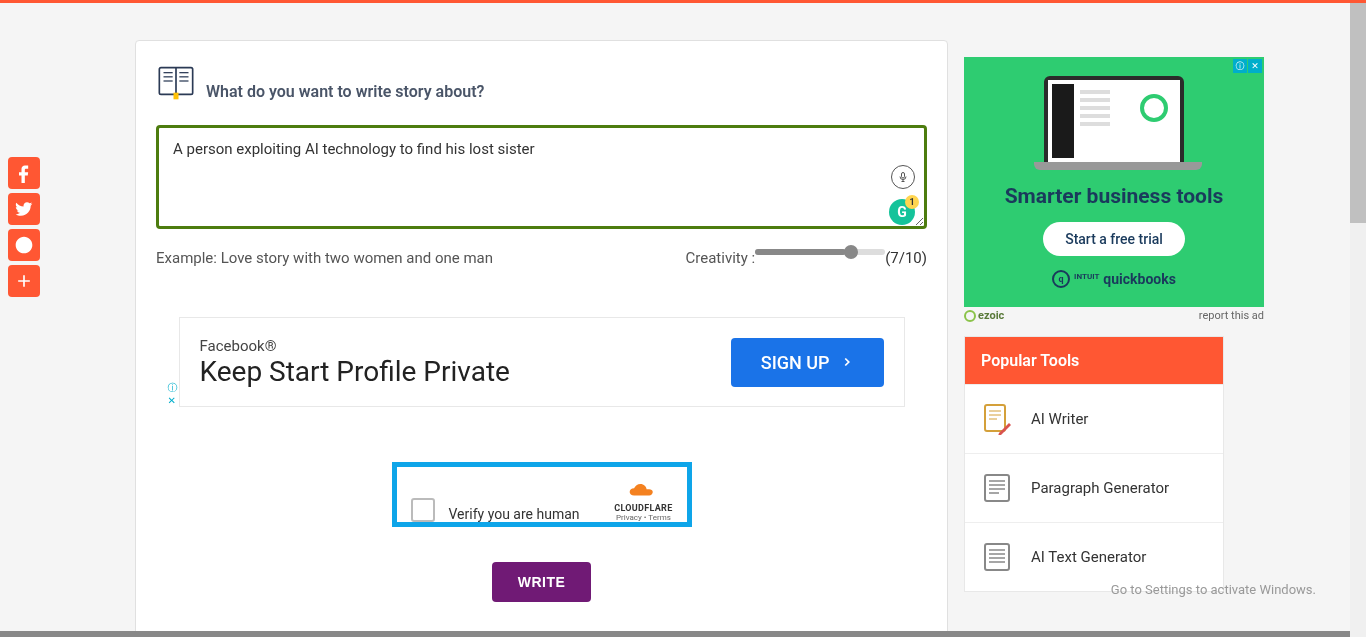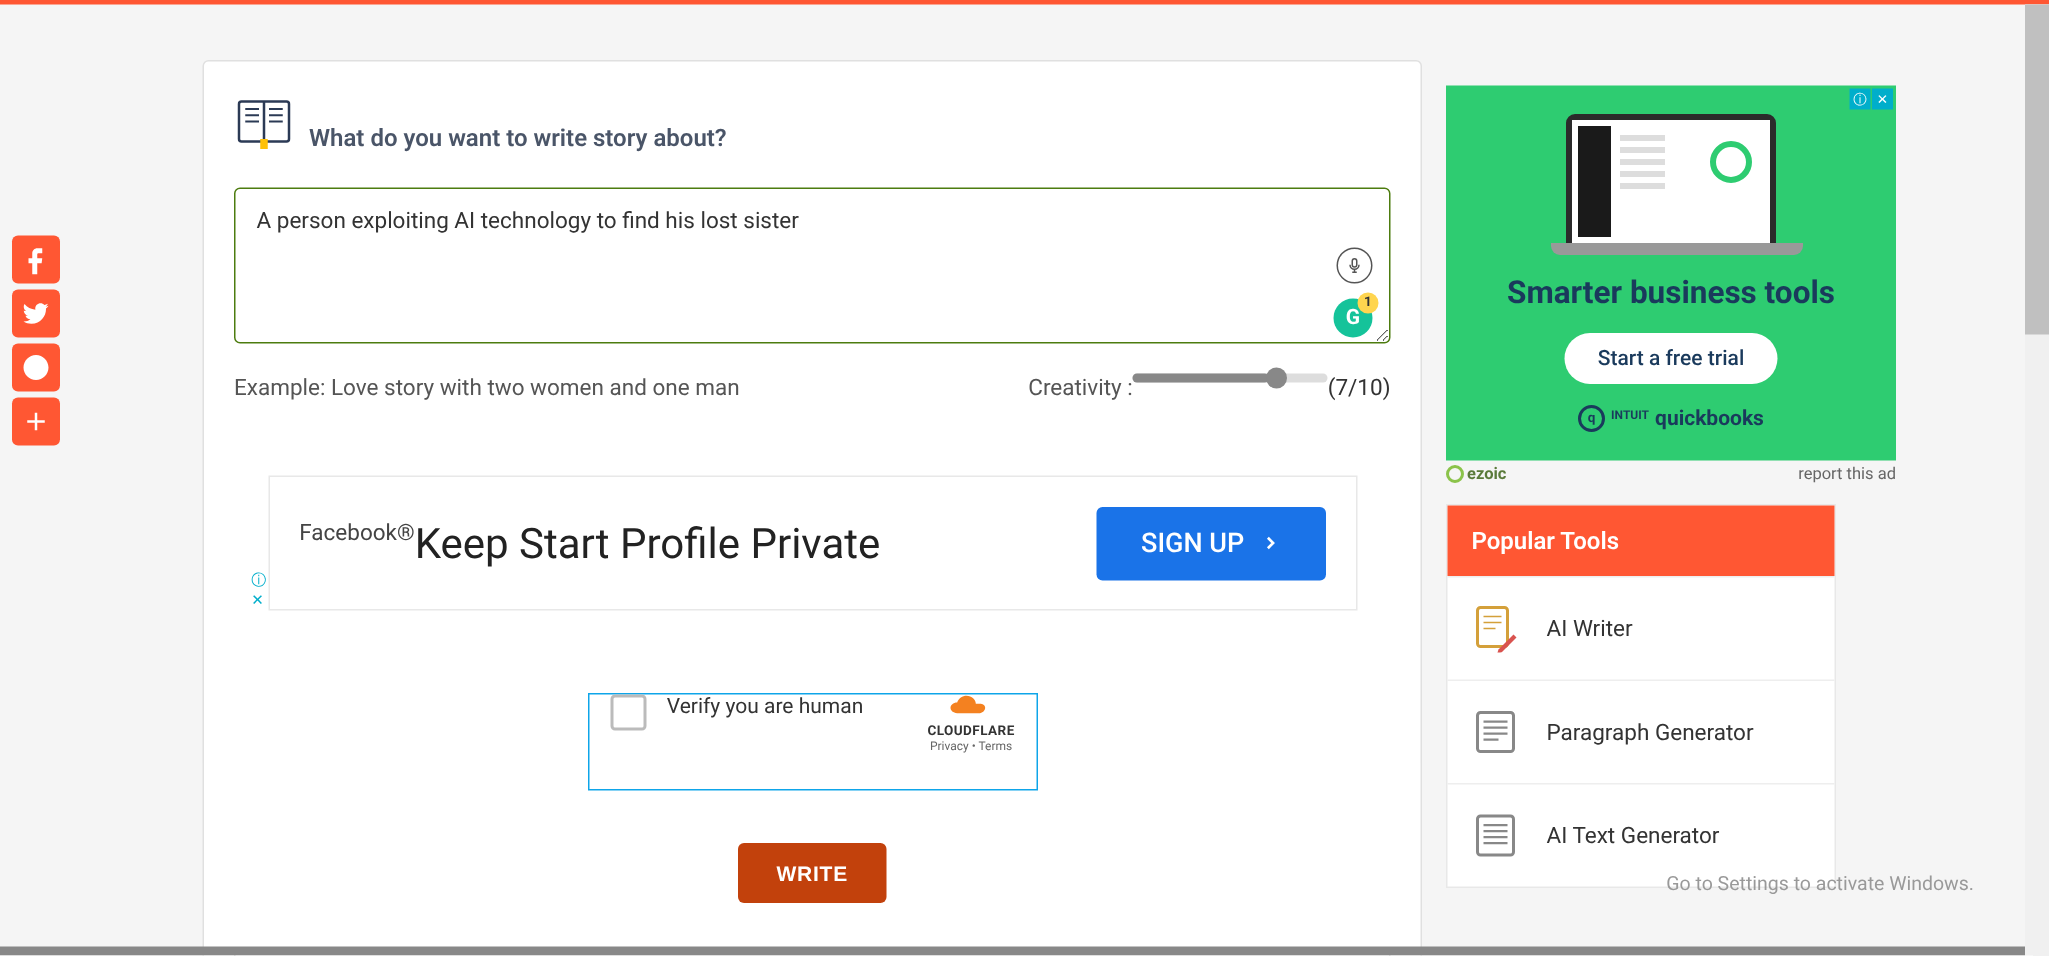--- a/index.html
+++ b/index.html
@@ -6,45 +6,45 @@
 body { font-family: -apple-system, BlinkMacSystemFont, "Segoe UI", Roboto, Arial, sans-serif; background: #f5f5f5; width: 1366px; height: 637px; overflow: hidden; position: relative; }
 .topbar { height: 3px; background: #ff5733; width: 100%; }
 .social-col { position: absolute; left: 8px; top: 157px; display: flex; flex-direction: column; gap: 4px; }
 .social-btn { width: 32px; height: 32px; background: #ff5733; border-radius: 4px; display: flex; align-items: center; justify-content: center; color: #fff; cursor: pointer; }
 .social-btn svg { width: 20px; height: 20px; fill: #fff; }
 .main-card { position: absolute; left: 135px; top: 40px; width: 813px; background: #fff; border: 1px solid #e0e0e0; border-radius: 4px; padding: 20px 20px 30px 20px; }
 .prompt-row { display: flex; align-items: flex-end; gap: 10px; margin-bottom: 24px; }
 .book-icon { width: 40px; height: 40px; }
 .prompt-label { font-size: 16px; font-weight: 600; color: #4a5568; }
 .ta-wrap { position: relative; }
-.prompt-ta { width: 100%; height: 104px; border: 1px solid #4d7c0f; border-radius: 4px; padding: 12px 14px; font-size: 15px; color: #333; resize: vertical; font-family: inherit; }
+.prompt-ta { width: 100%; height: 104px; border: 3px solid #4d7c0f; border-radius: 4px; padding: 12px 14px; font-size: 15px; color: #333; resize: vertical; font-family: inherit; }
 .mic-btn { position: absolute; right: 12px; top: 40px; width: 24px; height: 24px; border: 1.5px solid #555; border-radius: 50%; display: flex; align-items: center; justify-content: center; cursor: pointer; background: #fff; }
 .mic-btn svg { width: 12px; height: 12px; }
 .grammarly { position: absolute; right: 12px; bottom: 8px; width: 26px; height: 26px; background: #15c39a; border-radius: 50%; display: flex; align-items: center; justify-content: center; color: #fff; font-weight: bold; font-size: 14px; }
 .grammarly::after { content: "1"; position: absolute; top: -4px; right: -4px; width: 14px; height: 14px; background: #ffd54f; border-radius: 50%; font-size: 9px; color: #333; display: flex; align-items: center; justify-content: center; }
 .below-ta { display: flex; justify-content: space-between; align-items: center; margin-top: 16px; font-size: 15px; color: #555; }
 .creativity { display: flex; align-items: flex-start; }
 .slider { width: 130px; height: 6px; background: #ddd; border-radius: 3px; position: relative; }
 .slider-fill { position: absolute; left: 0; top: 0; height: 100%; width: 70%; background: #888; border-radius: 3px; }
 .slider-thumb { position: absolute; left: 68%; top: -4px; width: 14px; height: 14px; background: #888; border-radius: 50%; }
 .cr-val { font-size: 15px; color: #333; }
 .inline-ad { margin: 50px auto 0; width: 726px; height: 90px; border: 1px solid #e8e8e8; display: flex; align-items: center; justify-content: space-between; padding: 0 20px; position: relative; }
-.inline-ad .ad-text { display: flex; flex-direction: row; }
+.inline-ad .ad-text { display: flex; flex-direction: column; }
 .inline-ad .brand { font-size: 15px; color: #444; }
 .inline-ad .headline { font-size: 28px; color: #222; font-weight: 400; }
 .inline-ad .signup { background: #1a73e8; color: #fff; padding: 14px 30px; font-size: 18px; font-weight: 500; border-radius: 4px; display: flex; align-items: center; gap: 10px; cursor: pointer; }
 .ad-marker { position: absolute; left: -12px; bottom: 0; font-size: 10px; color: #888; display: flex; flex-direction: column; }
-.captcha { width: 300px; height: 65px; border: 1px solid #0ea5e9; margin: 55px auto 0; display: flex; align-items: flex-start; padding: 0 14px; gap: 14px; position: relative; }
+.captcha { width: 300px; height: 65px; border: 5px solid #0ea5e9; margin: 55px auto 0; display: flex; align-items: flex-end; padding: 0 14px; gap: 14px; position: relative; }
 .captcha-check { width: 24px; height: 24px; border: 2px solid #bbb; border-radius: 3px; cursor: pointer; }
 .captcha-text { font-size: 14px; color: #333; flex: 1; }
 .captcha-logo { text-align: center; }
 .captcha-logo svg { width: 36px; height: 16px; }
 .captcha-logo .cf { font-size: 9px; font-weight: bold; color: #333; letter-spacing: 0.3px; }
 .captcha-logo .pt { font-size: 8px; color: #666; }
-.write-btn { display: block; margin: 35px auto 0; background: #c2410c; color: #fff; border: none; padding: 12px 26px; font-size: 14px; font-weight: 600; letter-spacing: 0.5px; border-radius: 4px; cursor: pointer; }
+.write-btn { display: block; margin: 35px auto 0; background: #701a75; color: #fff; border: none; padding: 12px 26px; font-size: 14px; font-weight: 600; letter-spacing: 0.5px; border-radius: 4px; cursor: pointer; }
 .result-box { margin-top: 30px; width: 100%; height: 32px; border: 1px solid #d0d0d0; border-radius: 4px; position: relative; }
 .sidebar-ad { position: absolute; left: 964px; top: 57px; width: 300px; height: 250px; background: #2ecc71; display: flex; flex-direction: column; align-items: center; justify-content: center; color: #1a3a5c; }
 .sidebar-ad .laptop { width: 140px; height: 90px; background: #2b2b2b; border-radius: 6px 6px 0 0; border: 4px solid #2b2b2b; position: relative; margin-bottom: 8px; }
 .sidebar-ad .laptop::after { content: ""; position: absolute; bottom: -8px; left: -14px; width: 168px; height: 8px; background: #999; border-radius: 0 0 6px 6px; }
 .sidebar-ad .screen { background: #fff; width: 100%; height: 100%; padding: 4px; display: flex; }
 .sidebar-ad .scr-side { width: 22px; background: #1a1a1a; }
 .sidebar-ad .scr-main { flex: 1; background: #fff; position: relative; }
 .sidebar-ad .scr-main::before { content:""; position:absolute; left:6px; top:6px; width:30px; height:4px; background:#ddd; box-shadow: 0 8px 0 #ddd, 0 16px 0 #ddd, 0 24px 0 #ddd, 0 32px 0 #ddd; }
 .sidebar-ad .scr-main::after { content:""; position:absolute; right:8px; top:10px; width:20px; height:20px; border:4px solid #2ecc71; border-radius:50%; }
 .sidebar-ad .ad-title { font-size: 21px; font-weight: 700; margin: 10px 0 14px; }

